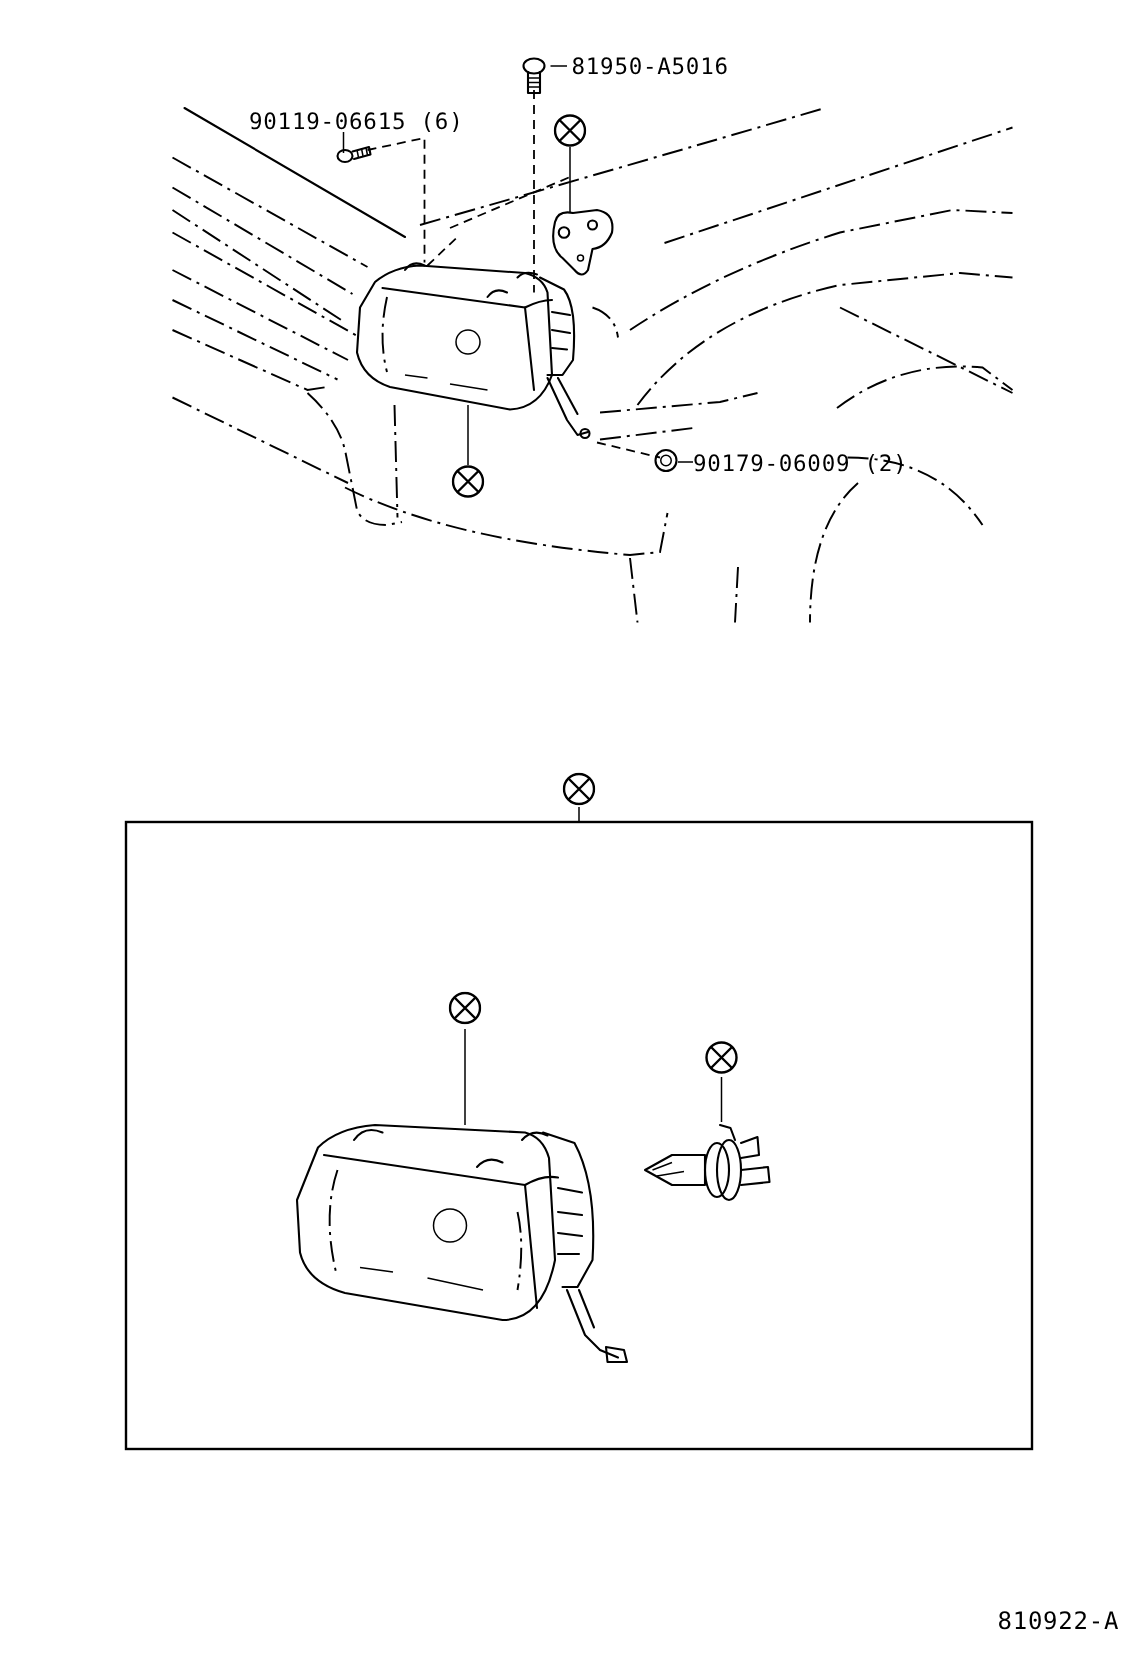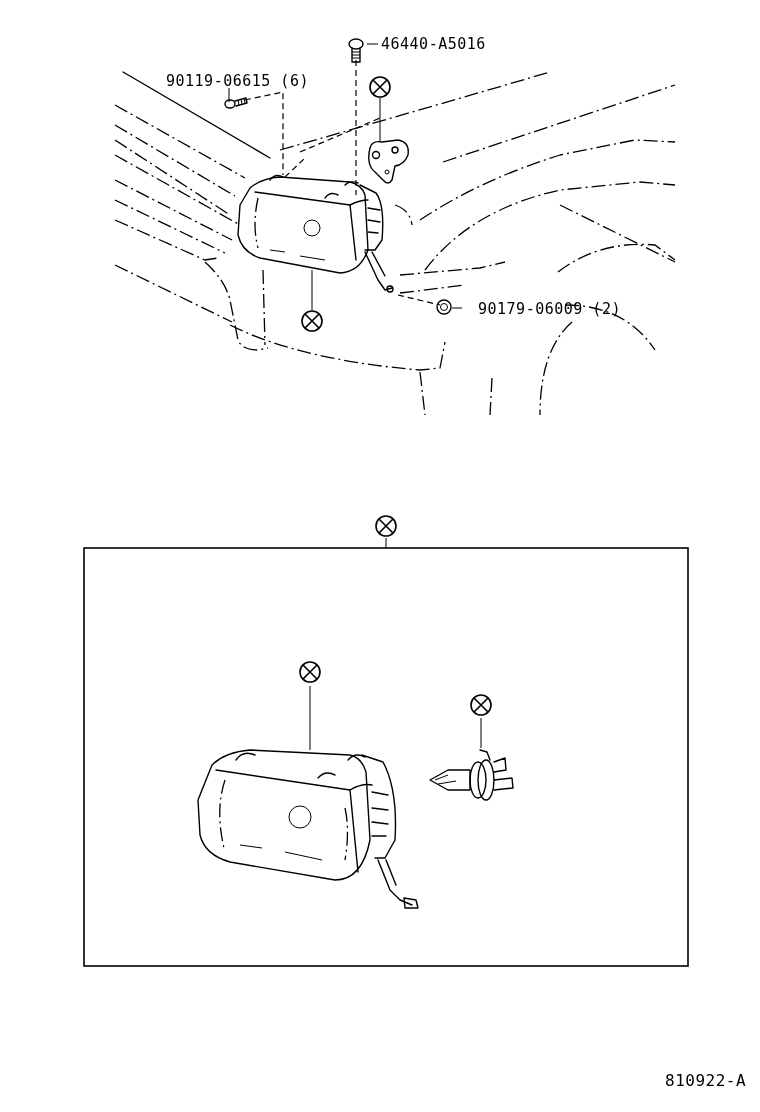--- a/index.html
+++ b/index.html
@@ -157,16 +157,16 @@
 <svg style="position:absolute;left:299px;top:661px" width="22" height="22">
   <circle cx="11" cy="11" r="10" fill="#fff" stroke="#000" stroke-width="1.6"></circle>
   <path d="M4 4 L18 18 M18 4 L4 18" stroke="#000" stroke-width="1.6"></path>
 </svg>
 <svg style="position:absolute;left:470px;top:694px" width="22" height="22">
   <circle cx="11" cy="11" r="10" fill="#fff" stroke="#000" stroke-width="1.6"></circle>
   <path d="M4 4 L18 18 M18 4 L4 18" stroke="#000" stroke-width="1.6"></path>
 </svg>
 
 <div class="label" style="left:166px;top:74px">90119-06615 (6)</div>
-<div class="label" style="left:381px;top:37px">46440-A5016</div>
-<div class="label" style="left:478px;top:302px">90179-06009 (2)</div>
+<div class="label" style="left:381px;top:37px">81950-A5016</div>
+<div class="label" style="left:462px;top:302px">90179-06009 (2)</div>
 
 <div class="label" style="left:665px;top:1073px;font-size:16px">810922-A</div>
 
 </body></html>

